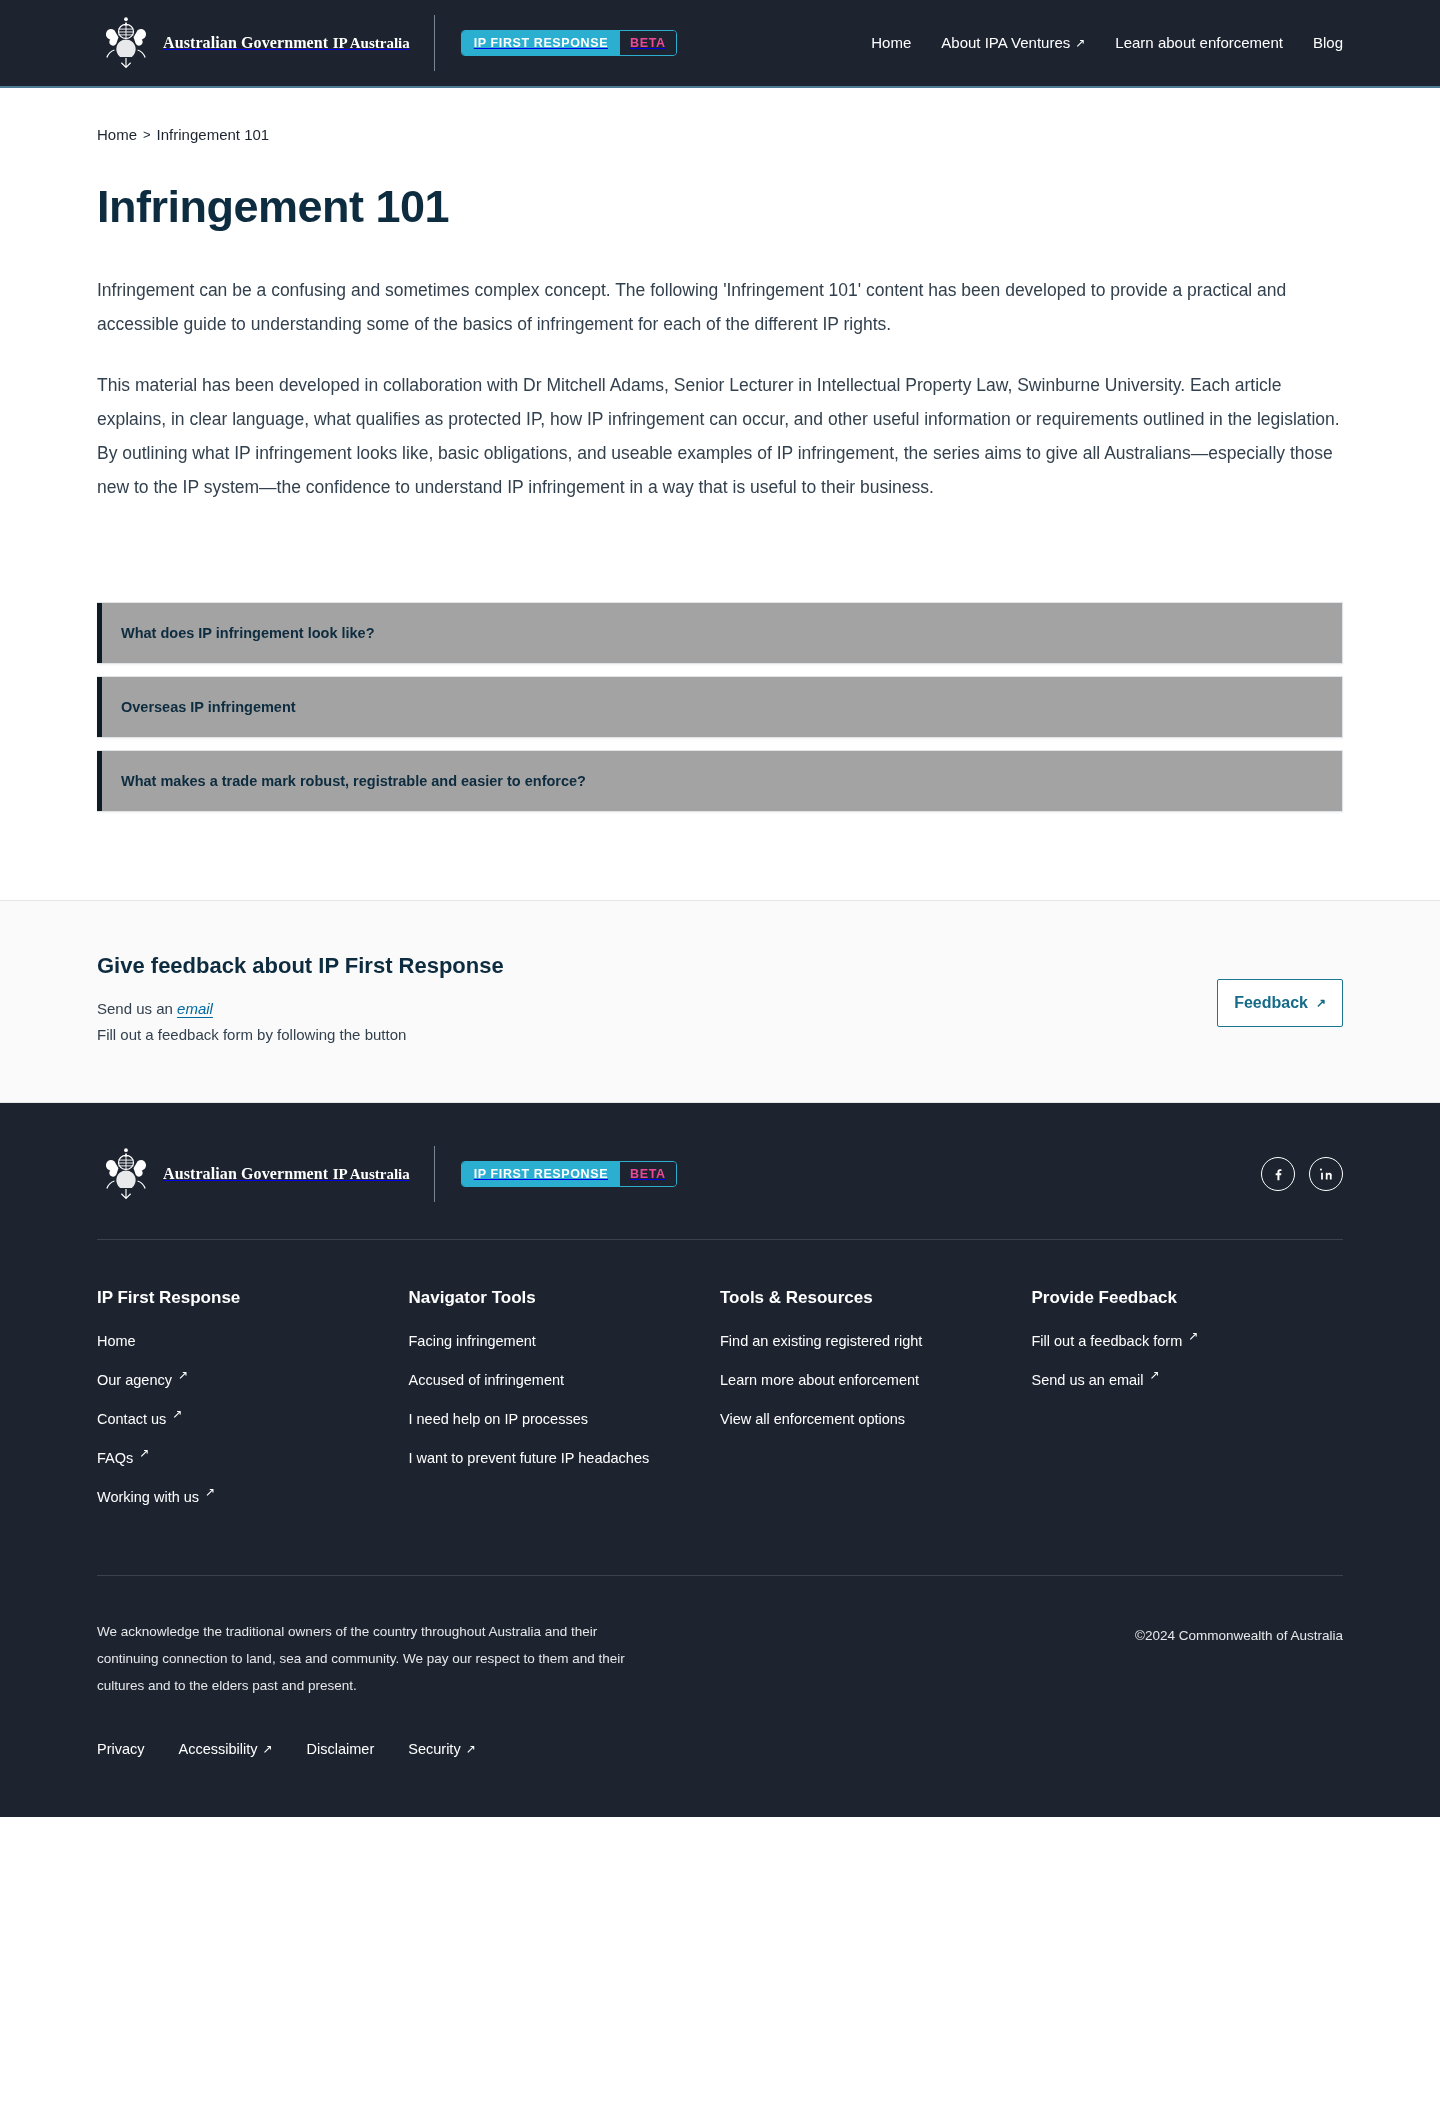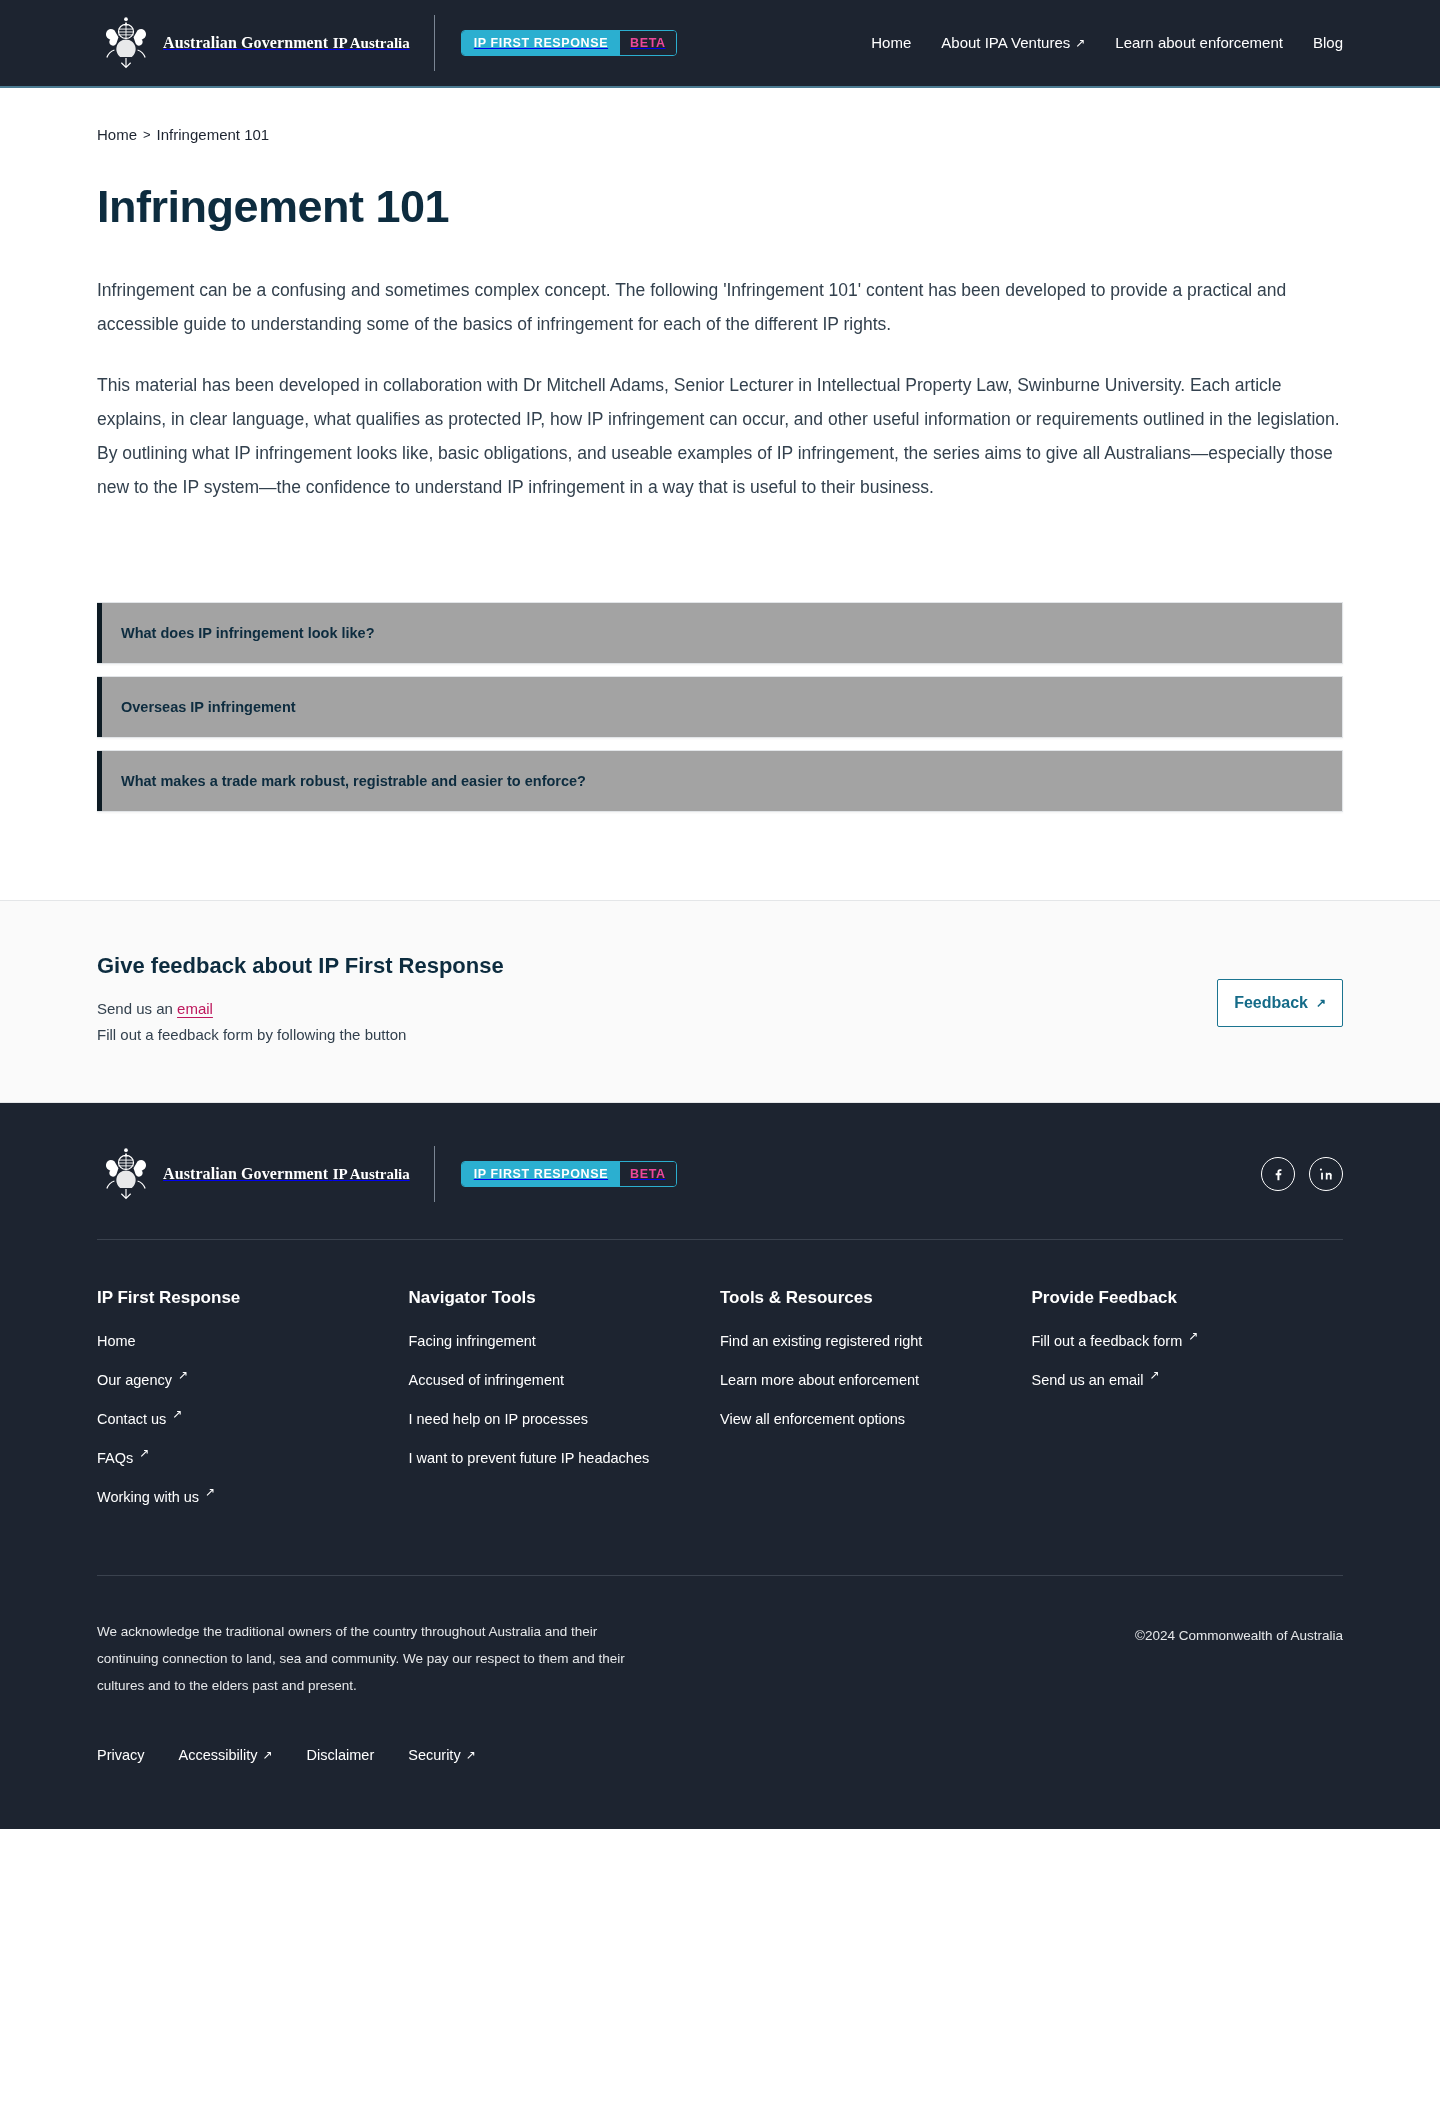--- a/index.html
+++ b/index.html
@@ -184,23 +184,24 @@
     font-weight: 700;
     color: #0d2c3f;
     margin-bottom: 17px;
   }
   .fb-line {
     font-size: 15px;
     line-height: 26px;
     color: #33414e;
   }
   .fb-line a {
-    color: #be185d;
+    color: #0369a1;
     text-decoration: underline;
     text-underline-offset: 3px;
+    font-style: italic;
   }
   .fb-button {
     border: 1.5px solid #1b7490;
     background: #ffffff;
     color: #156b88;
     font-size: 16px;
     font-weight: 700;
     padding: 0 16px;
     height: 48px;
     display: inline-flex;
@@ -287,21 +288,21 @@
   }
   .copyright {
     color: #e6e8ea;
     font-size: 13.5px;
     line-height: 20px;
     white-space: nowrap;
     padding-top: 8px;
   }
   .legal-links {
     width: 1246px;
-    margin: 6px auto;
+    margin: 0 auto;
     padding-top: 42px;
     display: flex;
     gap: 34px;
   }
   .legal-links a {
     color: #ffffff;
     text-decoration: none;
     font-size: 14.5px;
     display: inline-flex;
     align-items: center;

